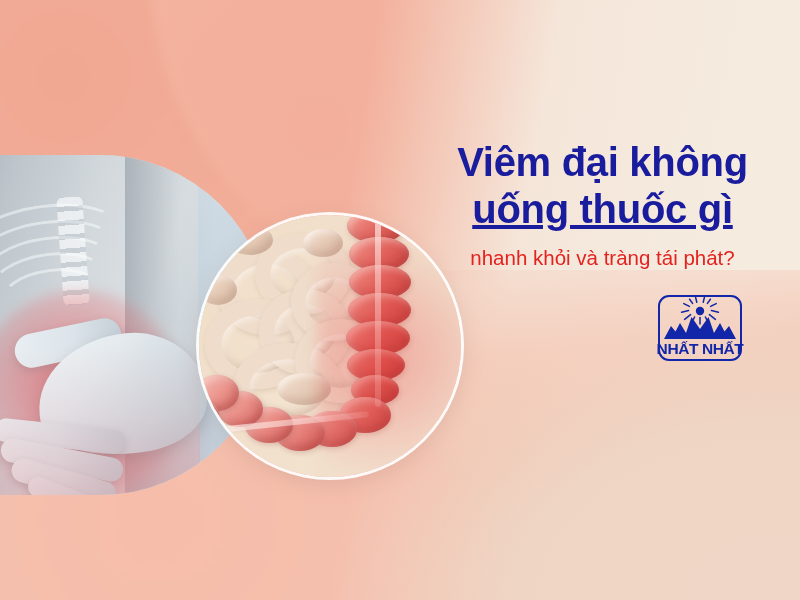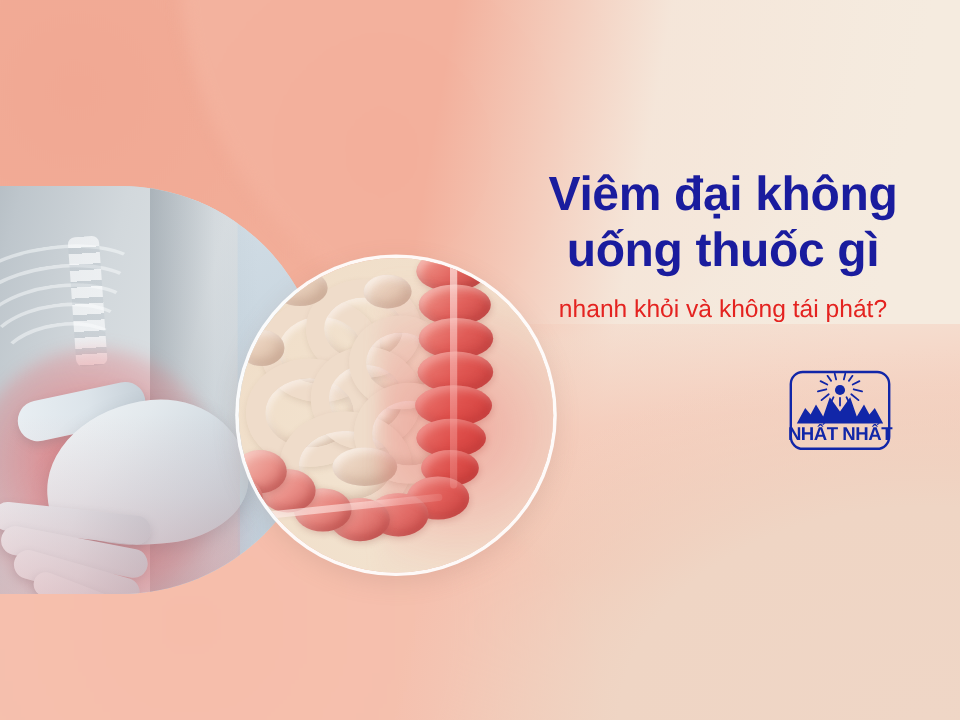--- a/index.html
+++ b/index.html
@@ -241,34 +241,34 @@
     text-align: center;
   }
   .title {
     font-size: 40px;
     font-weight: bold;
     line-height: 1.12;
     letter-spacing: -0.3px;
     margin: 0;
     white-space: nowrap;
   }
-  .title-l2 { margin-top: 2px; }
+  .title-l2 { margin-top: 2px; text-decoration: underline; }
   .subtitle {
     margin-top: 14px;
     font-size: 20.5px;
     font-weight: normal;
     line-height: 1.2;
     white-space: nowrap;
   }
 
   
   .logo {
     position: absolute;
     left: 655px;
-    top: 307px;
+    top: 293px;
     width: 90px;
     height: 72px;
   }
   .logo-box {
     position: absolute;
     inset: 2px 3px 4px 3px;
     border: 2.5px solid #1126A8;
     border-radius: 11px;
     background: transparent;
   }
@@ -361,21 +361,21 @@
       <div style="position:absolute;left:176px;top:-4px;width:6px;height:196px;background:linear-gradient(180deg,rgba(255,230,225,.75) 0%,rgba(255,220,214,.55) 60%,rgba(255,215,208,.25) 100%);border-radius:4px;"></div>
       <div style="position:absolute;left:20px;top:204px;width:150px;height:6px;background:linear-gradient(90deg,rgba(255,236,232,.7) 0%,rgba(255,226,221,.5) 70%,rgba(255,220,214,.15) 100%);border-radius:4px;transform:rotate(-6deg);"></div>
 
       <div class="red-haze"></div>
     </div>
   </div>
 
   <div class="text-block">
     <div class="title" style="color:#1A1C9E;">Viêm đại không</div>
     <div class="title title-l2" style="color:#1A1C9E;">uống thuốc gì</div>
-    <div class="subtitle" style="color:#E42320;">nhanh khỏi và không tái phát?</div>
+    <div class="subtitle" style="color:#E42320;">nhanh khỏi và tràng tái phát?</div>
   </div>
 
   <div class="logo">
     <div class="logo-box"></div>
     <svg width="90" height="72" viewBox="0 0 90 72" style="position:absolute;left:0;top:0;">
       <g fill="#1126A8" stroke="#1126A8">
         <circle cx="45" cy="18" r="4.2" stroke="none"></circle>
         <g stroke-width="1.5" stroke-linecap="round">
           <line x1="45" y1="24.5" x2="45" y2="31"></line>
           <line x1="39.6" y1="24" x2="36.6" y2="30.2"></line>

